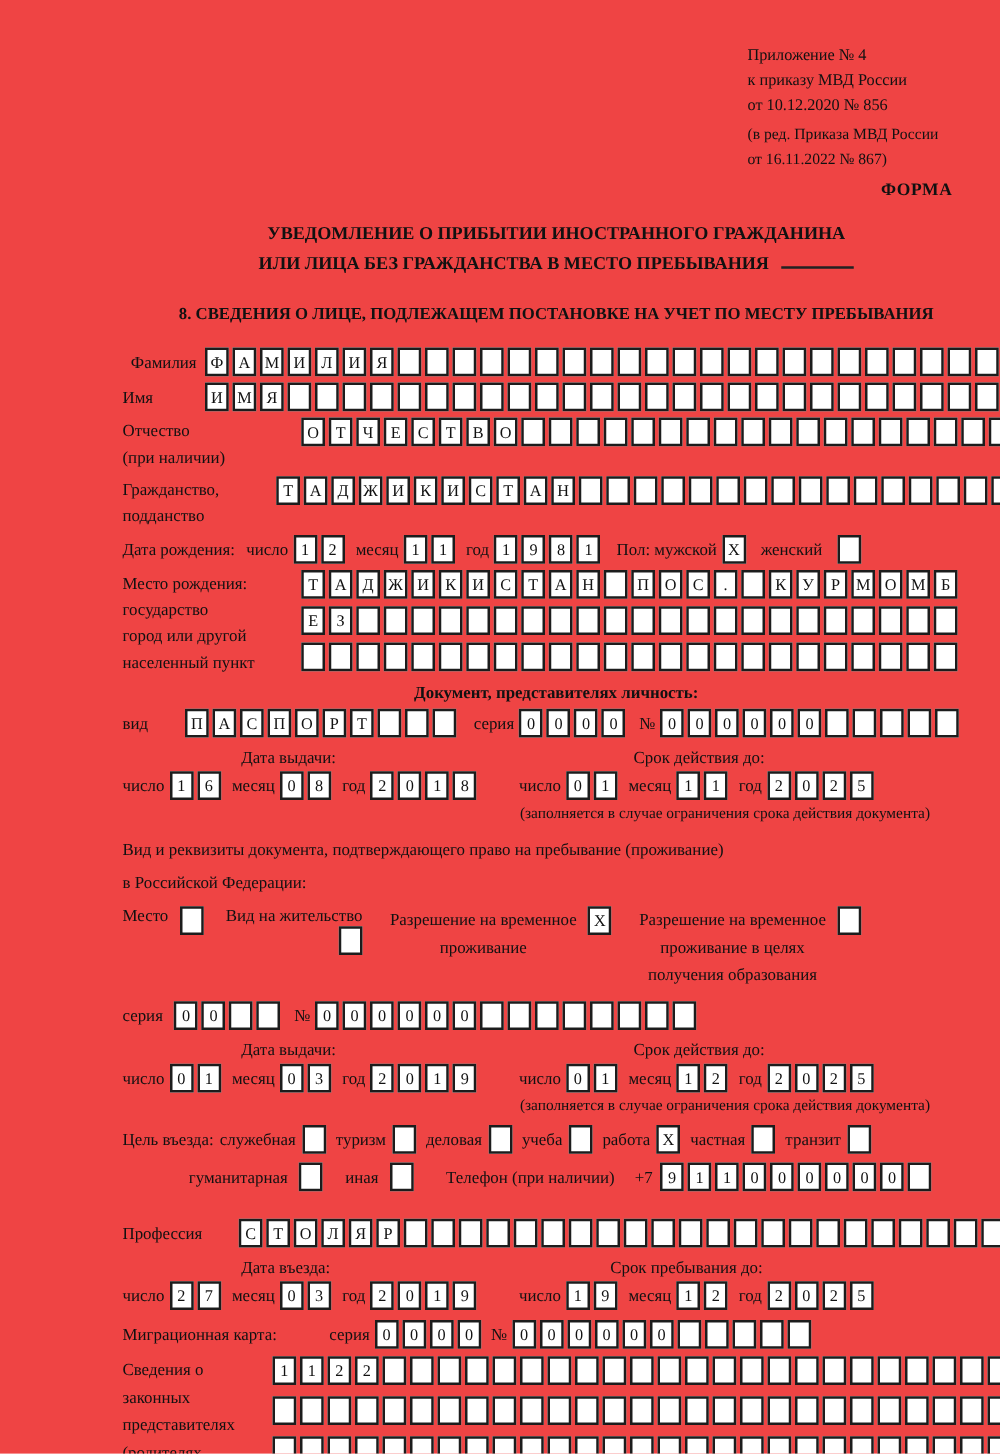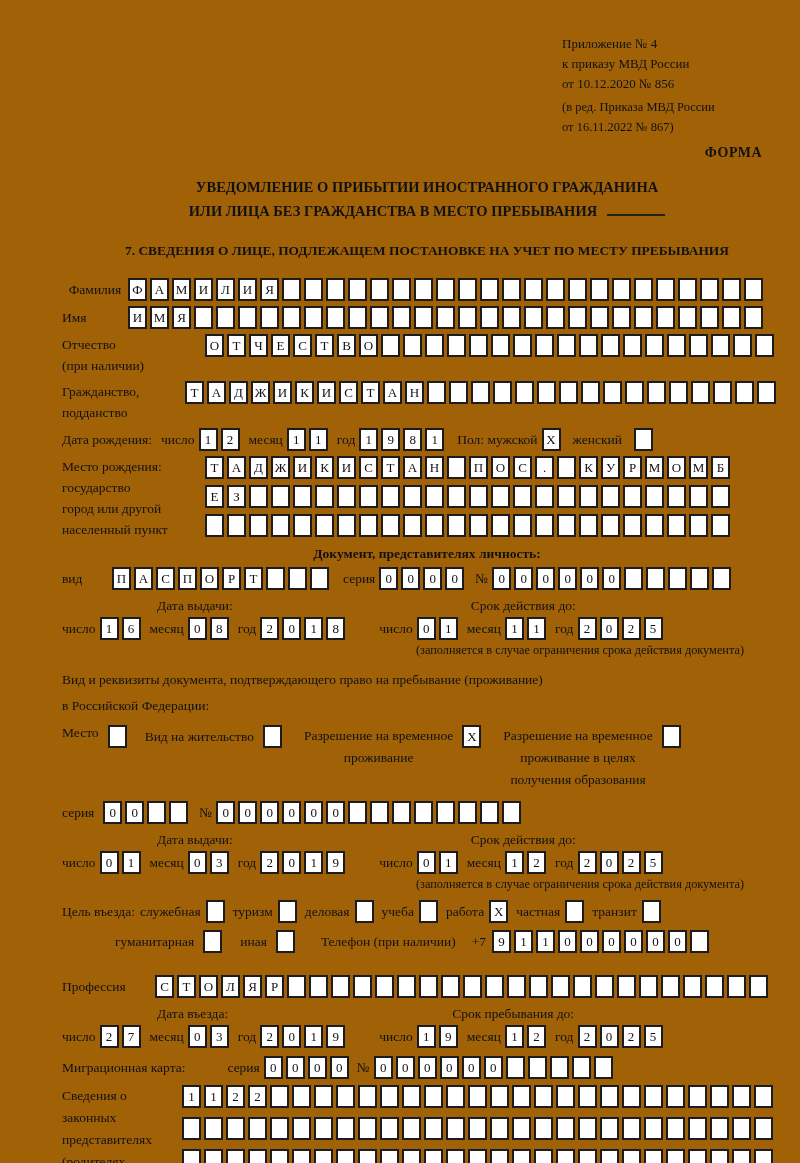--- a/index.html
+++ b/index.html
@@ -1,17 +1,17 @@
 <!DOCTYPE html>
 <html><head>
 <meta charset="utf-8">
 <style>
   html,body { margin:0; padding:0; background:#ffffff; }
   body { width:800px; height:1163px; font-family:"Liberation Serif","DejaVu Serif",serif; color:#111; }
-  .page { width:800px; height:1163px; box-sizing:border-box; padding:34px 8px 0 62px; overflow:hidden; background:#a16207; }
+  .page { width:800px; height:1163px; box-sizing:border-box; padding:34px 8px 0 98px; overflow:hidden; background:#ef4444; }
 
   
   .annex { margin-left:500px; font-size:13px; line-height:20px; }
   .annex-ed { margin-left:500px; font-size:12.5px; line-height:20px; margin-top:3px; }
   .forma { text-align:right; margin-right:30px; font-weight:bold; font-size:14px; margin-top:8px; letter-spacing:.5px; }
 
   .title { text-align:center; font-weight:bold; font-size:14.5px; line-height:24px; margin-top:14px; }
   .blank-line { display:inline-block; width:58px; border-bottom:2px solid #222; height:12px; margin-left:10px; }
   .section-head { text-align:center; font-weight:bold; font-size:13.4px; margin-top:20px; }
 
@@ -63,21 +63,21 @@
     <div>(в ред. Приказа МВД России</div>
     <div>от 16.11.2022 № 867)</div>
   </div>
   <div class="forma">ФОРМА</div>
 
   <div class="title">
     <div>УВЕДОМЛЕНИЕ О ПРИБЫТИИ ИНОСТРАННОГО ГРАЖДАНИНА</div>
     <div><span>ИЛИ ЛИЦА БЕЗ ГРАЖДАНСТВА В МЕСТО ПРЕБЫВАНИЯ</span><span class="blank-line"></span></div>
   </div>
 
-  <div class="section-head">7. СВЕДЕНИЯ О ЛИЦЕ, ПОДЛЕЖАЩЕМ ПОСТАНОВКЕ НА УЧЕТ ПО МЕСТУ ПРЕБЫВАНИЯ</div>
+  <div class="section-head">8. СВЕДЕНИЯ О ЛИЦЕ, ПОДЛЕЖАЩЕМ ПОСТАНОВКЕ НА УЧЕТ ПО МЕСТУ ПРЕБЫВАНИЯ</div>
 
   <div class="row" style="margin-top:19px;text-align:center;">
     <span class="lbl w66">Фамилия</span>
     <span class="boxes">
         <span class="cell">Ф</span>
         <span class="cell">А</span>
         <span class="cell">М</span>
         <span class="cell">И</span>
         <span class="cell">Л</span>
         <span class="cell">И</span>
@@ -421,21 +421,21 @@
     <div>в Российской Федерации:</div>
   </div>
 
   <div class="permits">
     <span style="display:inline-flex;align-items:flex-start;">
       <span>Место</span>
       <span class="boxes pbox">
           <span class="cell"></span>
         </span>
     </span>
-    <span class="gap18" style="display:inline-flex;align-items:center;">
+    <span class="gap18" style="display:inline-flex;align-items:flex-end;flex-direction:column;">
       <span>Вид на жительство</span>
       <span class="boxes pbox">
           <span class="cell"></span>
         </span>
     </span>
     <span class="gap22" style="display:inline-flex;align-items:flex-start;">
       <span class="pcol">
         <span>Разрешение на временное</span>
         <span>проживание</span>
       </span>

